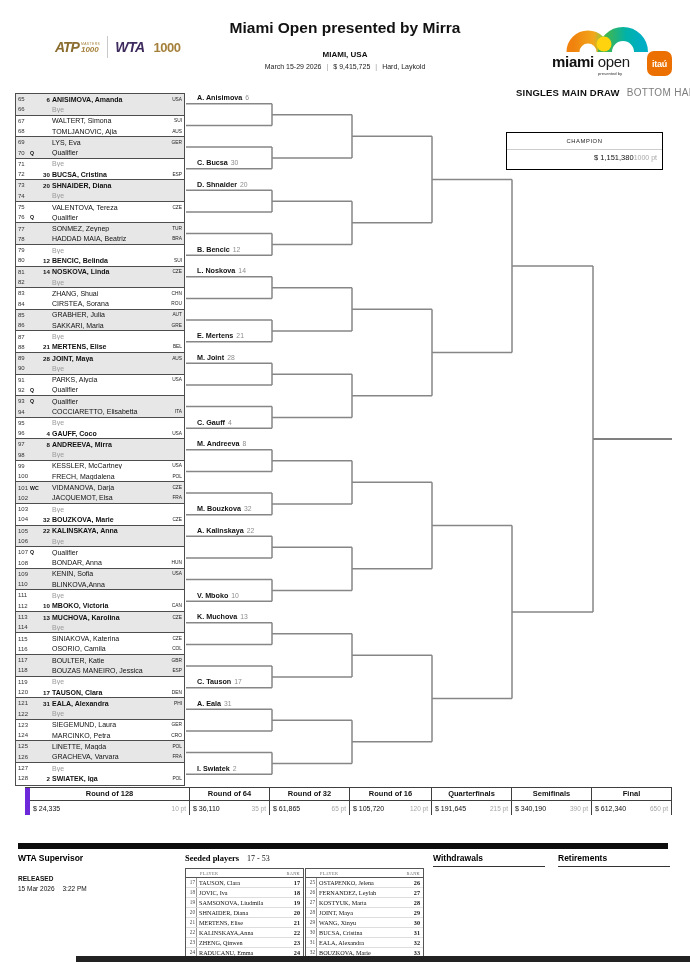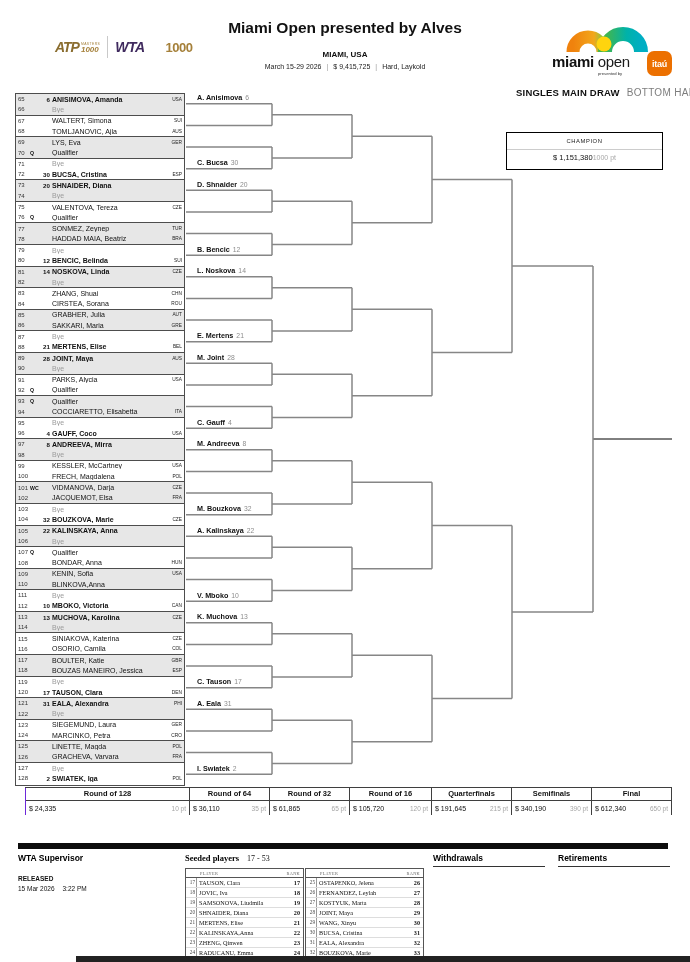--- a/index.html
+++ b/index.html
@@ -8,21 +8,21 @@
   .abs{position:absolute;}
 
   
   .tour-logos{left:55px;top:34px;height:26px;display:flex;align-items:center;gap:7px;}
   .atp-wrap{display:flex;align-items:flex-end;gap:2px;}
   .atp-main{font-size:14px;font-weight:900;font-style:italic;color:#8a6d2f;letter-spacing:-1px;}
   .atp-sub{display:flex;flex-direction:column;line-height:1;padding-bottom:1px;}
   .atp-masters{font-size:3.4px;color:#a5803a;letter-spacing:.4px;}
   .atp-1000{font-size:8px;font-weight:900;font-style:italic;color:#a5803a;}
   .logo-divider{width:1px;height:22px;background:#c9c9c9;}
-  .wta-wrap{display:flex;align-items:center;gap:21px;}
+  .wta-wrap{display:flex;align-items:center;gap:9px;}
   .wta-main{font-size:14px;font-weight:900;font-style:italic;color:#3f2a5e;letter-spacing:-.5px;}
   .wta-1000{font-size:13px;font-weight:700;color:#a5803a;letter-spacing:-.5px;}
 
   .title-block{left:185px;top:19px;width:320px;text-align:center;}
   .t-title{font-size:15.5px;font-weight:700;}
   .t-loc{font-size:8px;font-weight:700;margin-top:13px;}
   .t-info{font-size:7px;margin-top:4px;color:#222;}
   .t-sep{color:#9a9a9a;padding:0 5px;font-size:7px;}
 
   .miami-logo{left:550px;top:9px;width:122px;height:70px;}
@@ -35,21 +35,21 @@
   .itau-text{color:#fff;font-size:9px;font-weight:700;letter-spacing:-.3px;}
 
   .draw-title{left:516px;top:87px;display:flex;align-items:baseline;gap:7px;white-space:nowrap;}
   .dt-main{font-size:9.5px;font-weight:800;letter-spacing:.2px;}
   .dt-half{font-size:10px;color:#7d7d7d;letter-spacing:.3px;}
 
   
   .champion-box{left:506px;top:132px;width:157px;height:38px;border:1.5px solid #000;box-sizing:border-box;background:#fff;}
   .champ-label{text-align:center;font-size:5.8px;letter-spacing:.6px;color:#222;margin-top:5px;}
   .champ-div{border-top:1px solid #ccc;margin-top:5px;}
-  .champ-row{display:flex;justify-content:center;align-items:center;padding:3px 5px 0 5px;}
+  .champ-row{display:flex;justify-content:flex-end;align-items:center;padding:3px 5px 0 5px;}
   .champ-prize{font-size:7.5px;color:#111;}
   .champ-pts{font-size:7px;color:#a8a8a8;}
 
   
   .draw-panel{left:15px;top:93px;width:170px;height:693px;border:1px solid #4d4d4d;box-sizing:border-box;}
   .pair-block{position:relative;height:21.59px;box-sizing:border-box;border-bottom:1px solid #4d4d4d;}
   .pair-block:last-child{border-bottom:none;}
   .pair-block.shaded{background:#e7e7e7;}
   .draw-row{display:flex;align-items:center;height:10.3px;overflow:hidden;}
   .dr-num{width:12px;font-size:6px;color:#333;padding-left:2px;flex:none;}
@@ -62,21 +62,21 @@
 
   
   .bracket-svg{left:0;top:0;pointer-events:none;}
   .r64-label{position:absolute;height:10px;line-height:10px;font-size:7.2px;font-weight:700;
              color:#111;white-space:nowrap;}
   .r64-seed{font-weight:400;color:#8d8d8d;font-size:6.8px;margin-left:3px;}
 
   
   .rounds-table{left:25px;top:787px;width:647px;display:flex;border-top:1px solid #3f3f3f;box-sizing:border-box;}
   .round-col{box-sizing:border-box;border-right:1px solid #3f3f3f;}
-  .round-col:first-child{border-left:1px solid #6d28d9;}
+  .round-col:first-child{border-left:5px solid #6d28d9;}
   .rc-hd{height:12px;line-height:12px;text-align:center;font-size:7.5px;font-weight:700;border-bottom:1px solid #3f3f3f;}
   .rc-val{height:14px;display:flex;justify-content:space-between;align-items:center;padding:0 3px;}
   .rc-money{font-size:7px;color:#111;}
   .rc-pts{font-size:6.5px;color:#a6a6a6;}
 
   
   .footer-bar{left:18px;top:843px;width:650px;height:6px;background:#0d0d0d;}
   .bottom-bar{left:76px;top:956px;width:614px;height:6px;background:#222;}
 
   .supervisor-sec{left:18px;top:853px;width:160px;}
@@ -119,21 +119,21 @@
       </span>
     </div>
     <div class="logo-divider"></div>
     <div class="wta-wrap">
       <span class="wta-main">WTA</span>
       <span class="wta-1000">1000</span>
     </div>
   </div>
 
   <div class="abs title-block">
-    <div class="t-title">Miami Open presented by Alves</div>
+    <div class="t-title">Miami Open presented by Mirra</div>
     <div class="t-loc">MIAMI, USA</div>
     <div class="t-info">
       <span>March 15-29 2026</span><span class="t-sep">|</span><span>$ 9,415,725</span><span class="t-sep">|</span><span>Hard, Laykold</span>
     </div>
   </div>
 
   <div class="abs miami-logo">
     <svg class="mo-arcs" width="90" height="44" viewBox="0 0 90 44">
       <defs>
         <linearGradient id="g1" x1="0" y1="0" x2="1" y2="0">

